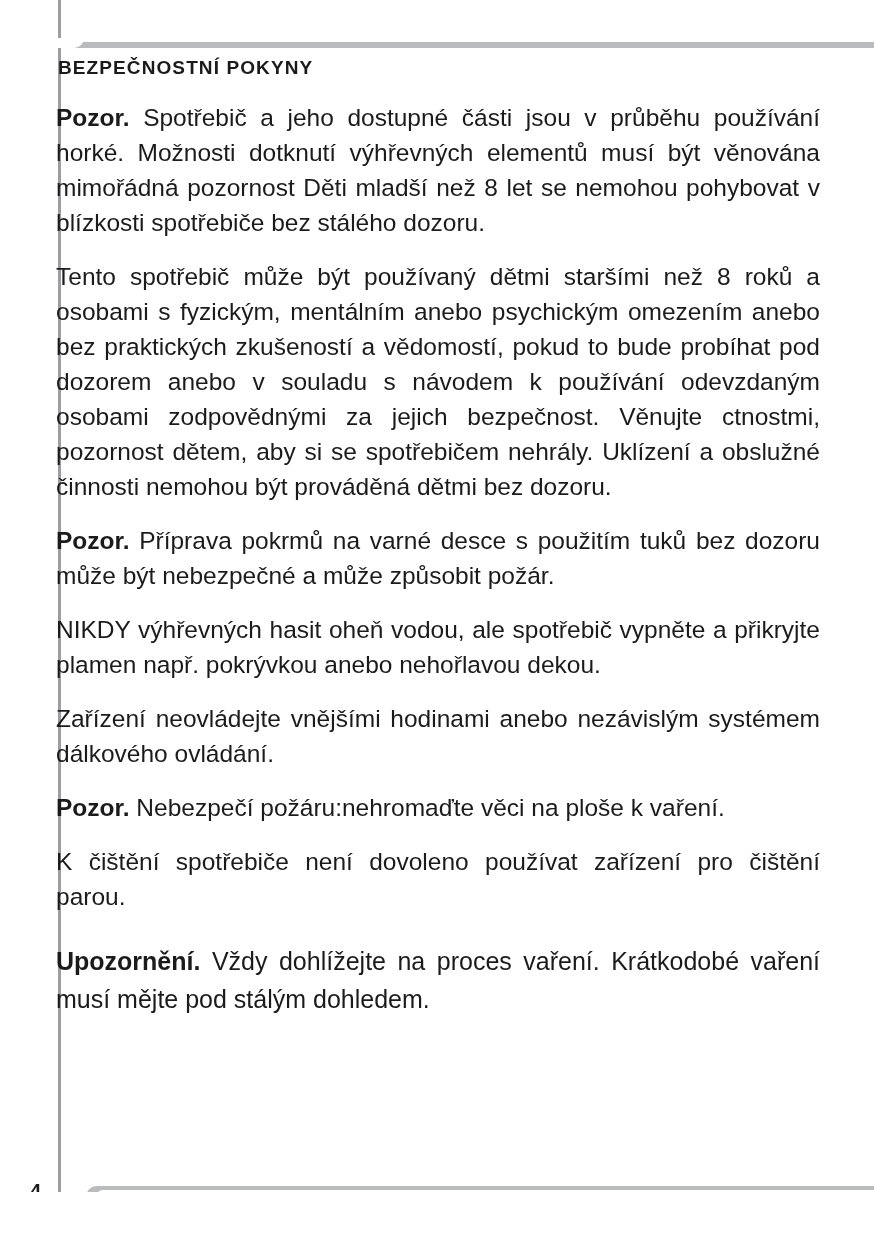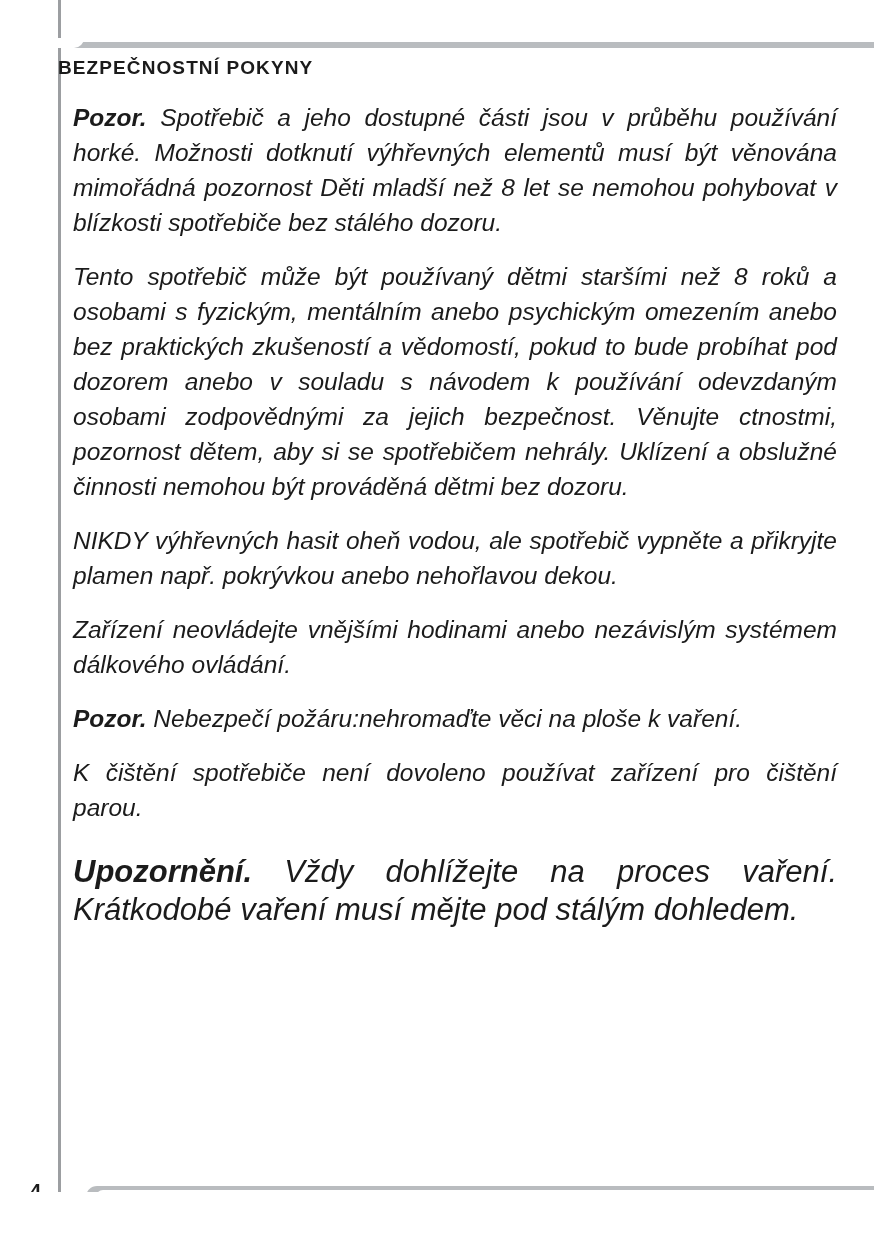--- a/index.html
+++ b/index.html
@@ -82,44 +82,43 @@
     top: 57px;
     font-size: 19px;
     font-weight: bold;
     letter-spacing: 1.1px;
     color: #1b1b1b;
   }
 
   
   .content {
     position: absolute;
-    left: 73px;
+    left: 56px;
     top: 100px;
     width: 764px;
-    font-style: italic;
   }
   .para {
     margin: 0 0 19px 0;
     font-size: 24.5px;
     line-height: 35px;
     text-align: justify;
     text-justify: inter-word;
     color: #1b1b1b;
   }
   .para:last-child {
     margin-bottom: 0;
   }
   .para.no-justify {
     text-align: left;
   }
   .lead {
     font-weight: bold;
   }
   .para.big {
-    font-size: 31px;
+    font-size: 25px;
     line-height: 38px;
     margin-top: 28px;
   }
 
   
   .page-number {
     position: absolute;
     left: 30px;
     top: 1180px;
     font-size: 20px;
@@ -143,20 +142,23 @@
   <div class="content">
 
     <p class="para">
       <span class="lead">Pozor.</span><span> Spotřebič a jeho dostupné části jsou v průběhu používání horké. Možnosti dotknutí výhřevných elementů musí být věnována mimořádná pozornost Děti mladší než  8 let se nemohou pohybovat v blízkosti spotřebiče bez stálého dozoru.</span>
     </p>
 
     <p class="para">
       <span>Tento spotřebič může být používaný dětmi staršími než 8 roků a osobami s fyzickým, mentálním anebo psychickým omezením anebo bez praktických zkušeností a vědomostí, pokud to bude probíhat pod dozorem anebo v souladu s návodem k používání odevzdaným osobami zodpovědnými za jejich bezpečnost. Věnujte ctnostmi, pozornost dětem, aby si se spotřebičem nehrály. Uklízení a obslužné činnosti nemohou být prováděná dětmi bez dozoru.</span>
     </p>
 
+    <p class="para">
+      <span class="lead">Pozor.</span><span> Příprava pokrmů na varné desce s použitím tuků bez dozoru může být nebezpečné a může způsobit požár.</span>
+    </p>
 
     <p class="para">
       <span>NIKDY výhřevných hasit oheň vodou, ale spotřebič vypněte a přikryjte plamen např. pokrývkou anebo nehořlavou dekou.</span>
     </p>
 
     <p class="para">
       <span>Zařízení neovládejte vnějšími hodinami anebo nezávislým systémem dálkového ovládání.</span>
     </p>
 
     <p class="para no-justify">

